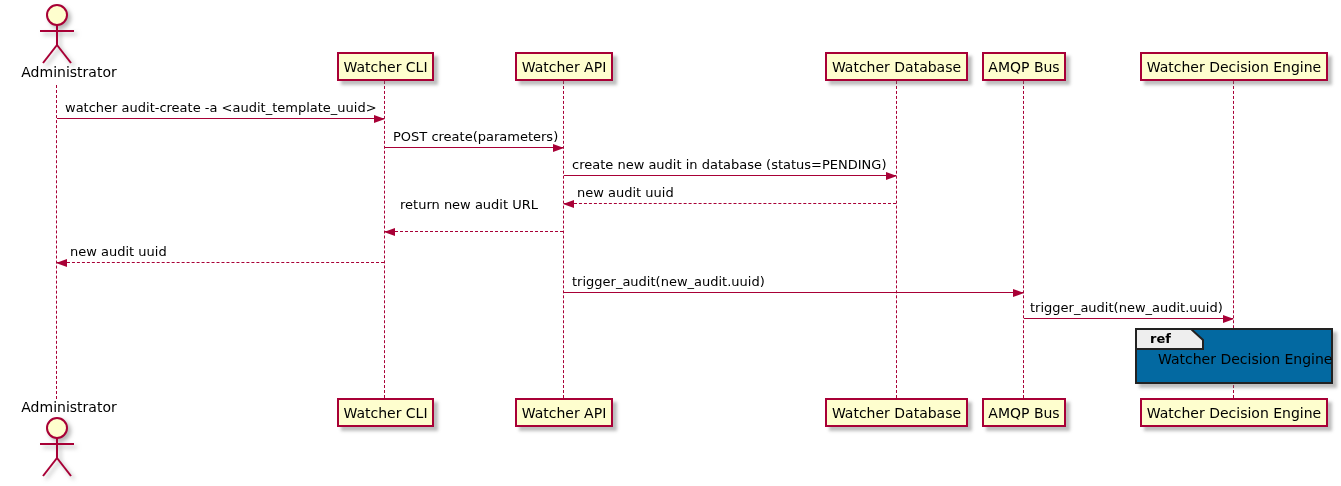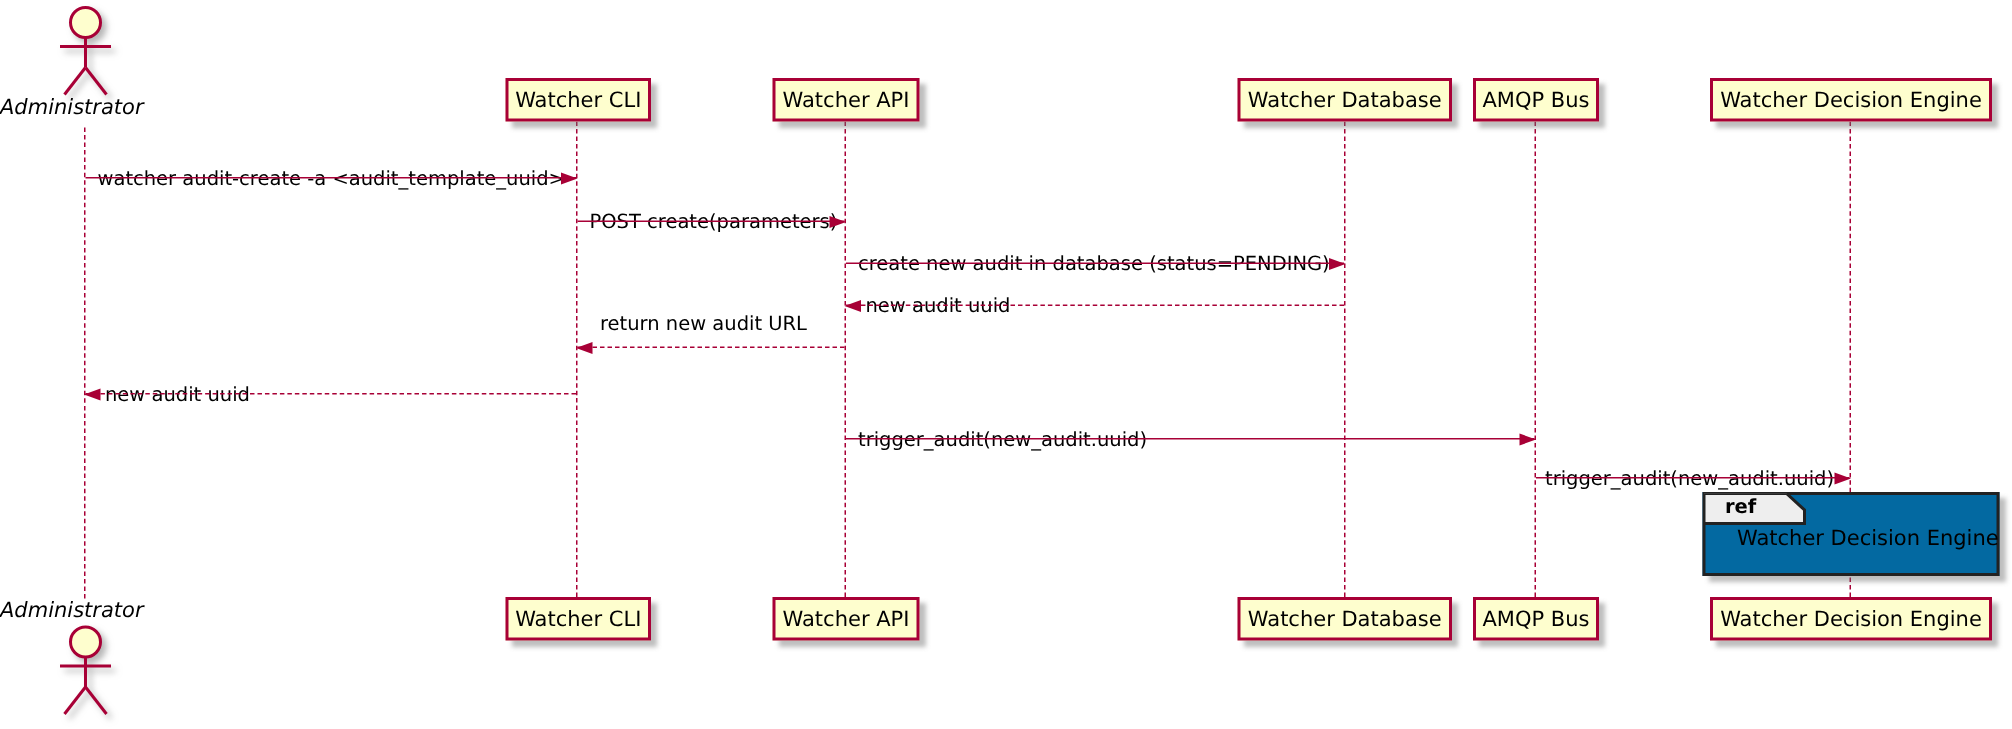--- a/index.html
+++ b/index.html
@@ -42,28 +42,27 @@
     border-bottom:4px solid transparent;
     top:-4px;
   }
   .head.r{right:-1px;border-left:11px solid #A80036;}
   .head.l{left:-1px;border-right:11px solid #A80036;}
   .msg-label{
     position:absolute;
     font-size:13px;
     white-space:nowrap;
     z-index:2;
-    margin-top:12px;
   }
   .actor-label{
     position:absolute;
     font-size:14px;
-    width:114px;left:0;
-    z-index:2;
-    font-style:italic;
+    text-align:center;
+    width:114px;left:12px;
+    z-index:2;
   }
   .actor-figure{
     position:absolute;
     left:35px;
     z-index:2;
     filter:drop-shadow(3px 3px 2px rgba(110,110,110,0.5));
   }
   .ref-frame{
     position:absolute;
     left:1135px;top:328px;

